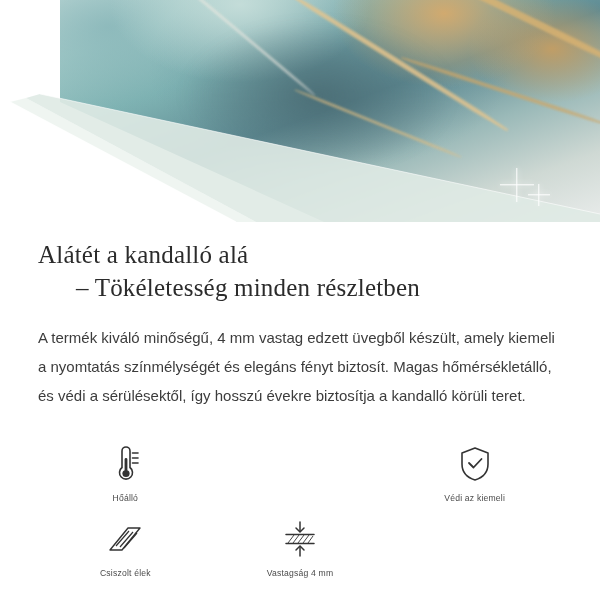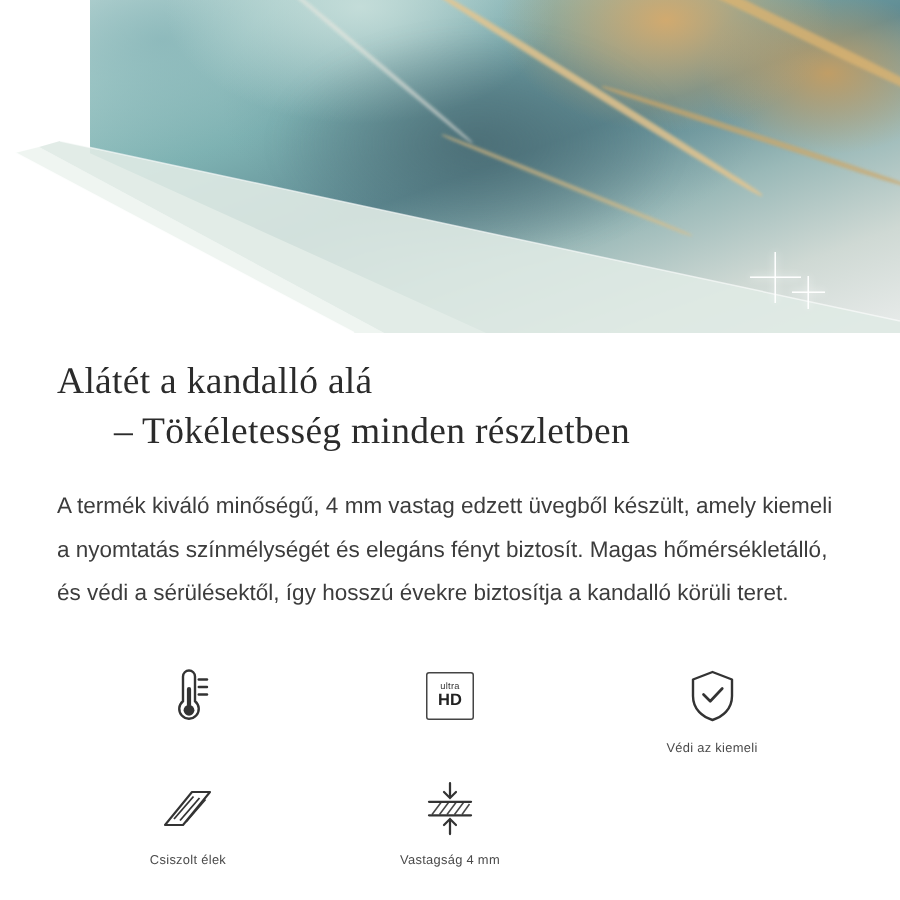--- a/index.html
+++ b/index.html
@@ -217,29 +217,24 @@
             <g fill="none" stroke="#333" stroke-width="1.6" stroke-linecap="round">
               <path d="M14 7 a4 4 0 0 1 8 0 v16.5 a6.5 6.5 0 1 1 -8 0 Z"></path>
               <line x1="24.5" y1="9" x2="30" y2="9"></line>
               <line x1="24.5" y1="14" x2="30" y2="14"></line>
               <line x1="24.5" y1="19" x2="30" y2="19"></line>
             </g>
             <circle cx="18" cy="29.5" r="3.6" fill="#333"></circle>
             <rect x="16.6" y="14" width="2.8" height="13" rx="1.4" fill="#333"></rect>
           </svg>
         </div>
-      </div>
-
-      <div class="feature">
-        <div class="feature-icon">
-          <div class="hd-badge">
-            <span class="u">ultra</span>
-            <span class="hd">HD</span>
-          </div>
-        </div>
+        <div class="feature-label">Hőálló</div>
+      </div>
+
+      <div class="feature">
       </div>
 
       <div class="feature">
         <div class="feature-icon">
           <svg width="34" height="40" viewBox="0 0 34 40">
             <path d="M17 4 L30 9 v11 c0 9 -6.5 14 -13 16 c-6.5 -2 -13 -7 -13 -16 V9 Z" fill="none" stroke="#333" stroke-width="1.6" stroke-linejoin="round"></path>
             <path d="M11 19 l4.5 4.5 L23.5 15" fill="none" stroke="#333" stroke-width="1.8" stroke-linecap="round" stroke-linejoin="round"></path>
           </svg>
         </div>
         <div class="feature-label">Védi az kiemeli</div>

